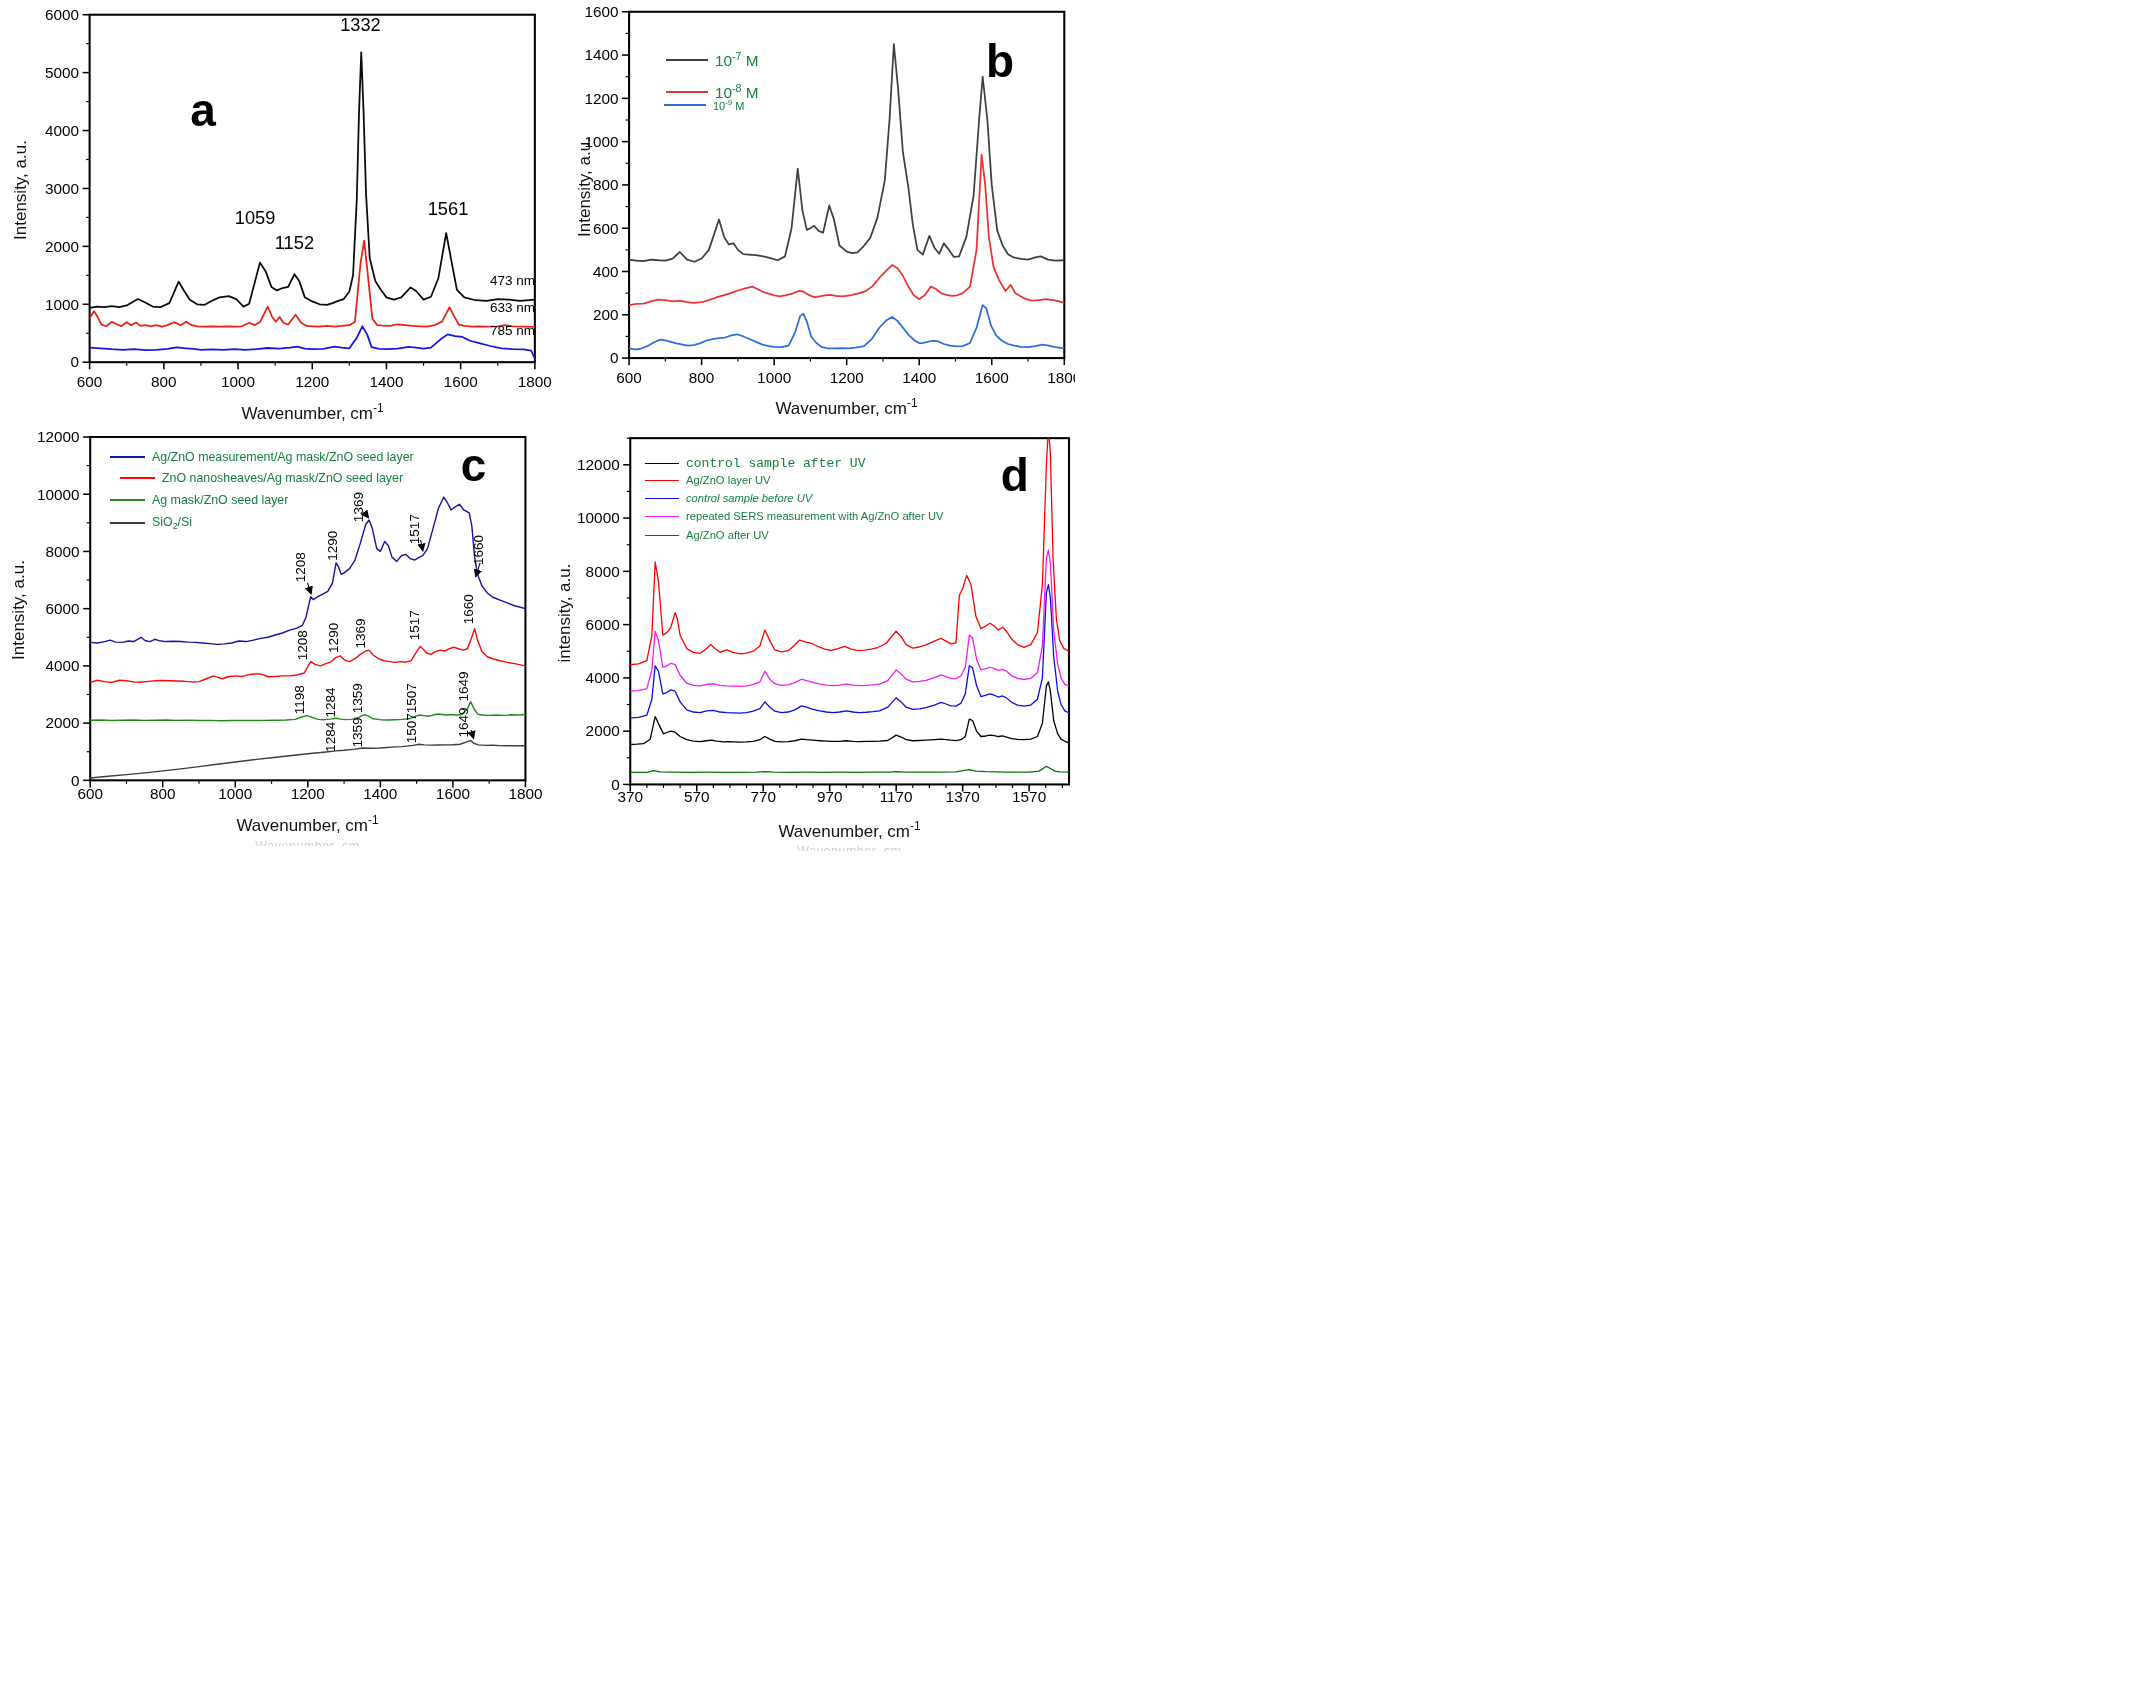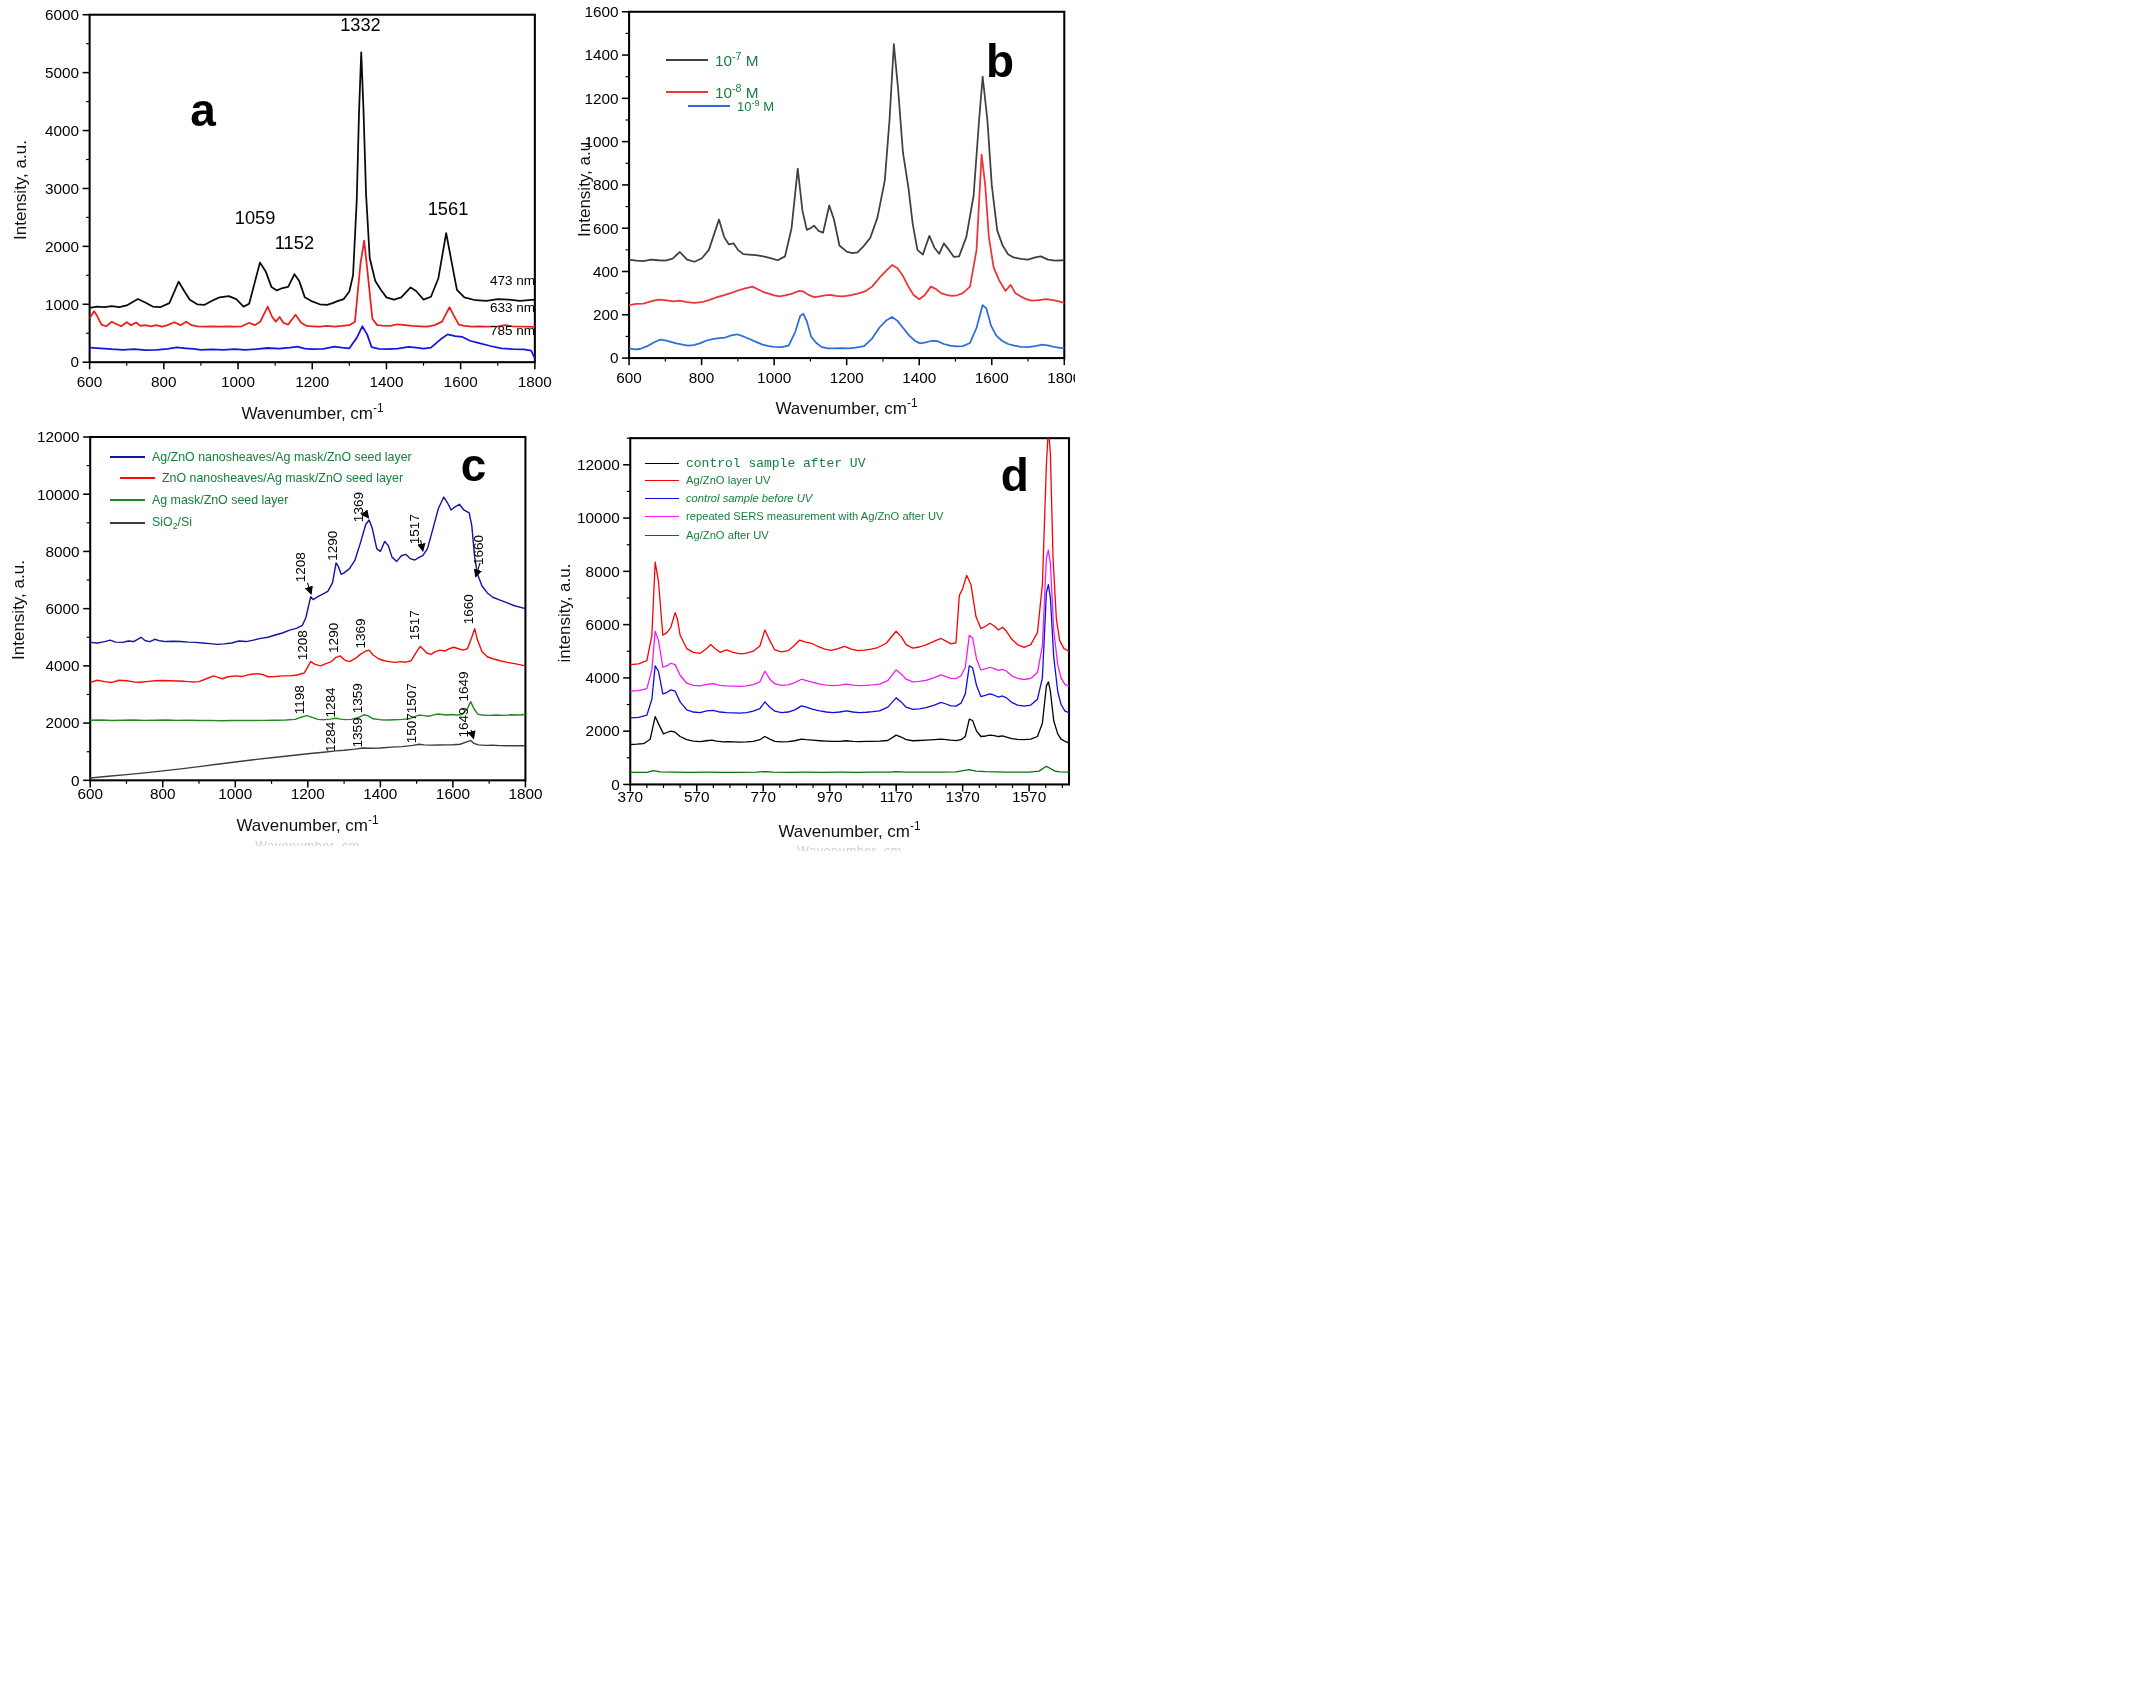--- a/index.html
+++ b/index.html
@@ -306,29 +306,29 @@
 
   <div id="legend-b">
       <div class="legend-row" style="left: 666px; top: 50px; font-size: 15.3px;">
         <span class="legend-line" style="width: 42px; border-top: 2.4px solid rgb(64, 64, 64);"></span>
         <span>10<sup>-7</sup> M</span>
       </div>
       <div class="legend-row" style="left: 666px; top: 73px; font-size: 15.3px; margin-top: 9px;">
         <span class="legend-line" style="width: 42px; border-top: 2.4px solid rgb(238, 51, 54);"></span>
         <span>10<sup>-8</sup> M</span>
       </div>
-      <div class="legend-row" style="left: 688px; top: 98px; font-size: 13px; text-align: right;">
+      <div class="legend-row" style="left: 664px; top: 98px; font-size: 11px; text-align: right;">
         <span class="legend-line" style="width: 42px; border-top: 2.4px solid rgb(46, 110, 219);"></span>
         <span>10<sup>-9</sup> M</span>
       </div>
     </div>
   <div id="legend-c">
       <div class="legend-row" style="left: 110px; top: 450px; font-size: 12.4px;">
         <span class="legend-line" style="width: 35px; border-top: 2.1px solid rgb(20, 20, 158);"></span>
-        <span>Ag/ZnO nanosheaves/Ag mask/ZnO seed layer</span>
+        <span>Ag/ZnO measurement/Ag mask/ZnO seed layer</span>
       </div>
       <div class="legend-row" style="left: 120px; top: 471px; font-size: 12.4px;">
         <span class="legend-line" style="width: 35px; border-top: 2.1px solid rgb(251, 10, 10);"></span>
         <span>ZnO nanosheaves/Ag mask/ZnO seed layer</span>
       </div>
       <div class="legend-row" style="left: 110px; top: 493px; font-size: 12.4px; text-align: right;">
         <span class="legend-line" style="width: 35px; border-top: 2.1px solid rgb(33, 138, 33);"></span>
         <span>Ag mask/ZnO seed layer</span>
       </div>
       <div class="legend-row" style="left: 110px; top: 515px; font-size: 12.4px;">

